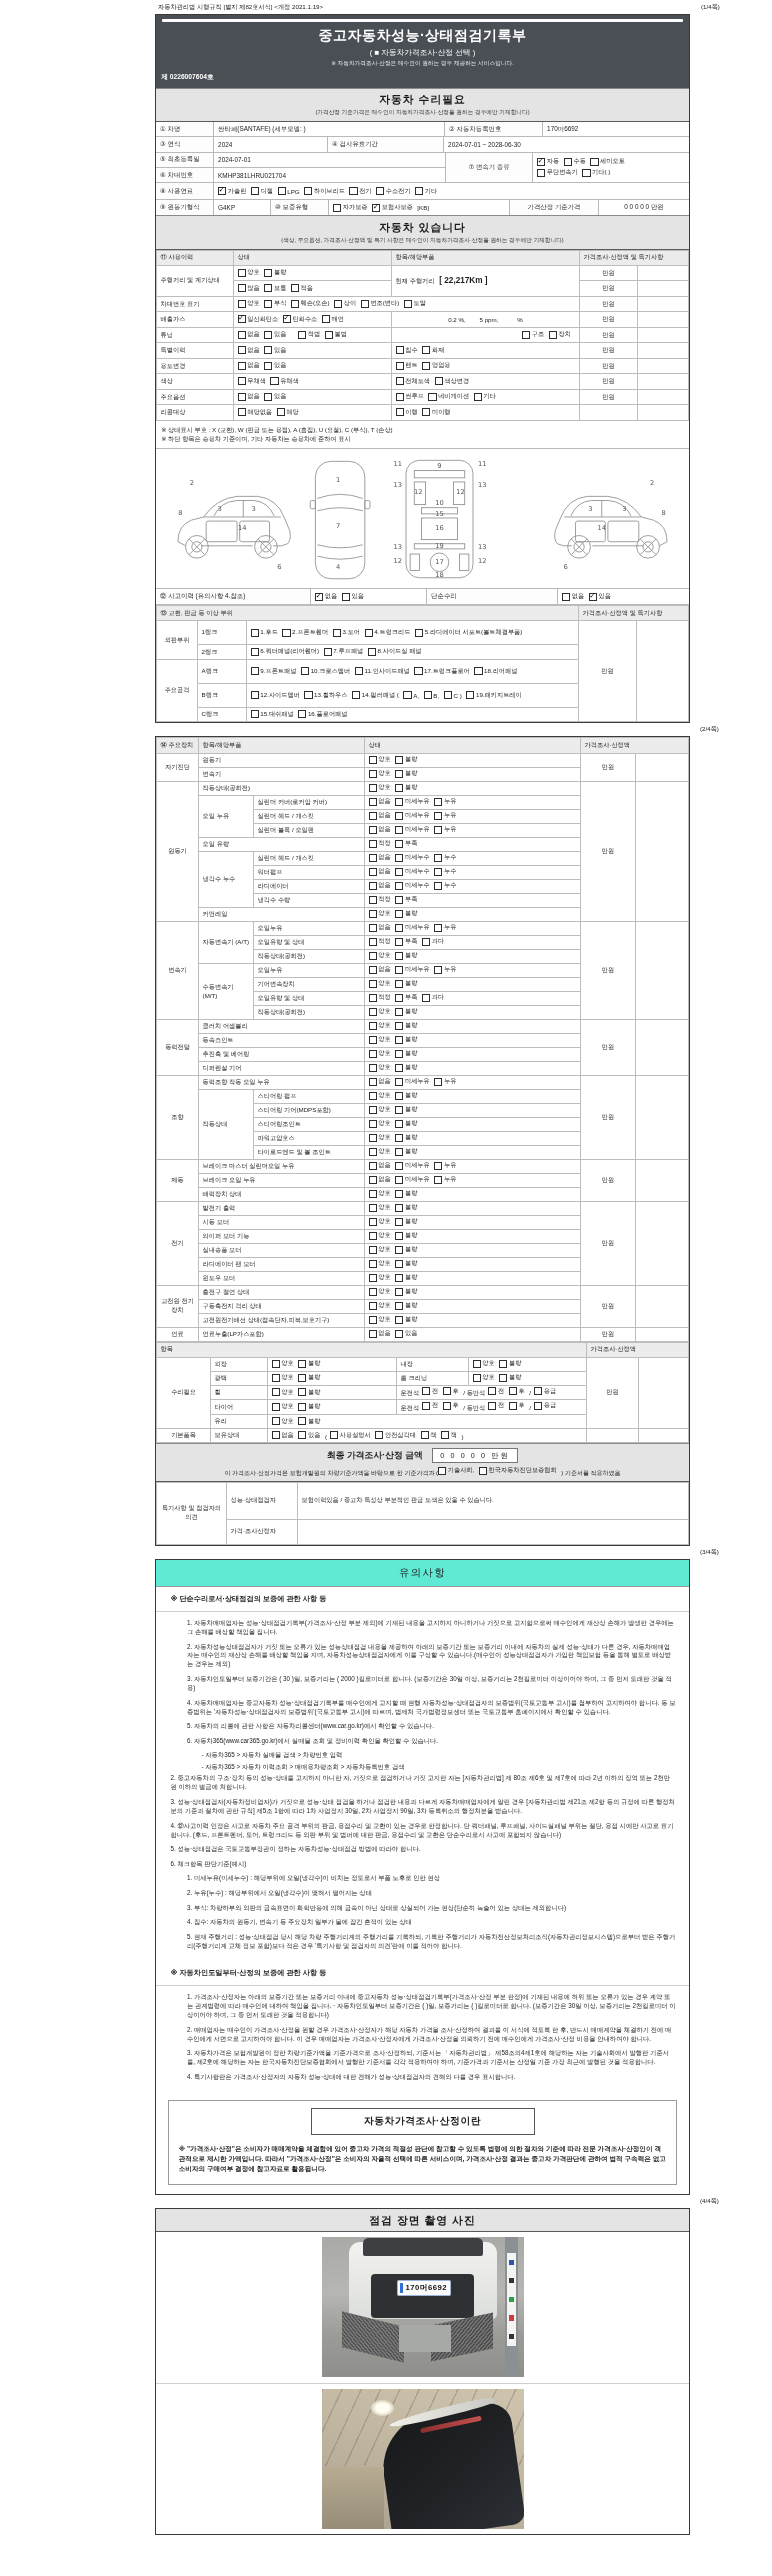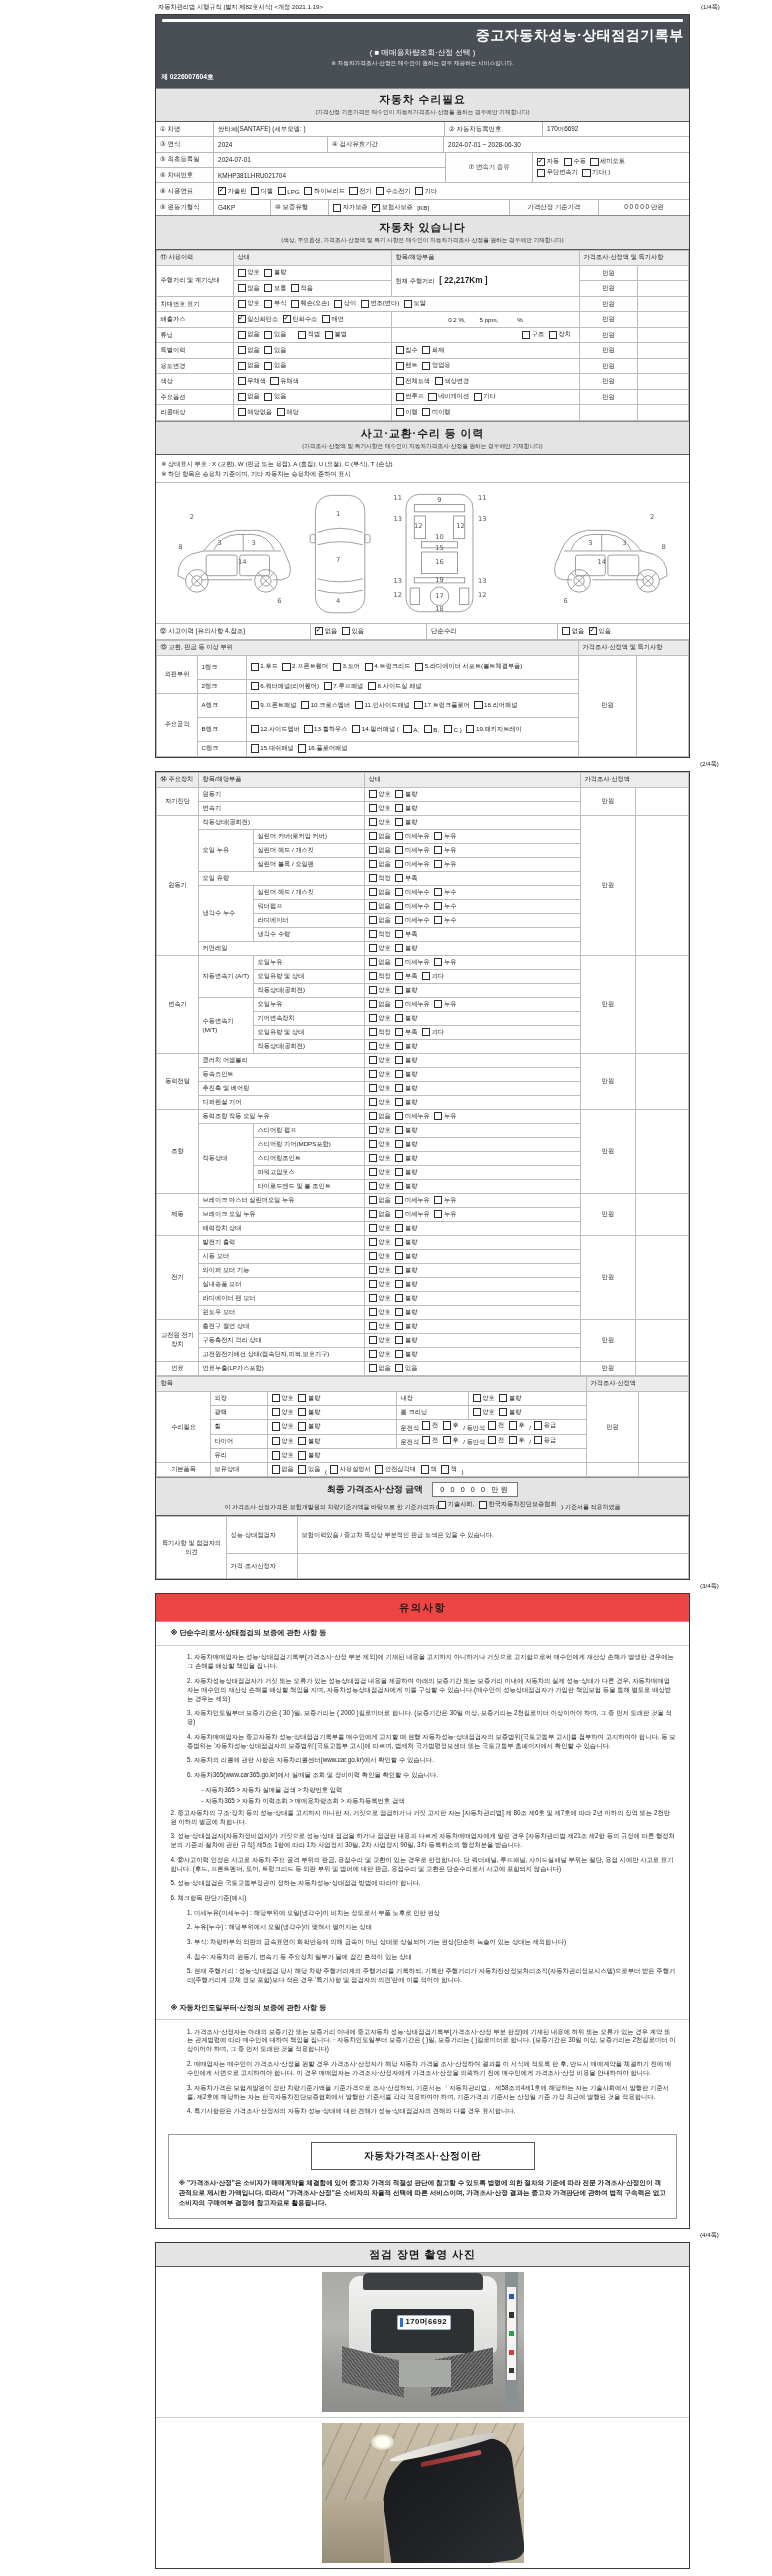--- a/index.html
+++ b/index.html
@@ -4,21 +4,21 @@
 <style>
   html,body{margin:0;padding:0;background:#fff;}
   body{width:773px;height:2576px;overflow:hidden;font-family:"Liberation Sans","DejaVu Sans",sans-serif;color:#1c1c1c;}
   .pagewrap{position:relative;width:567px;margin-left:155px;}
   .topline{display:flex;justify-content:space-between;font-size:6.2px;padding:3.1px 2.1px 2.1px 3.1px;color:#222;}
   .mark{ text-align:right;font-size:6.2px;padding:2.1px 3.1px 2.1px 0;color:#222;}
   .block{border:1px solid #3a3a3a;background:#fff;width:533px;}
   
   .dhead{background:#4a4f55;color:#fff;padding:3.1px 5.2px 5.2px;position:relative;}
   .dhead .strip{height:2.6px;background:#fff;border-radius:1px;margin:1px 1px 5.2px;}
-  .dhead .t1{text-align:right;font-size:14px;font-weight:bold;letter-spacing:0.5px;}
+  .dhead .t1{text-align:center;font-size:14px;font-weight:bold;letter-spacing:0.5px;}
   .dhead .t2{text-align:center;font-size:7.7px;margin-top:3.1px;}
   .dhead .t3{text-align:center;font-size:5.7px;margin-top:2.1px;color:#eee;}
   .dhead .docno{font-size:6.7px;font-weight:bold;margin-top:5.2px;}
   
   .band{background:#e4e4e4;border-top:0.5px solid #8a8a8a;border-bottom:1px solid #5a5a5a;text-align:center;padding:4.6px 0 3.6px;}
   .band .bt{font-size:10.8px;font-weight:bold;letter-spacing:1px;}
   .band .bs{font-size:5.7px;margin-top:2.1px;color:#333;}
   
   .frow{display:flex;border-bottom:0.5px solid #b9b9b9;background:#fff;}
   .frow:last-child{border-bottom:none;}
@@ -37,21 +37,21 @@
   td,th{border:0.5px solid #bdbdbd;font-size:6.2px;padding:1px 3.6px;vertical-align:middle;font-weight:normal;text-align:left;box-sizing:border-box;}
   .hrow td{background:#ececec;font-size:6.2px;padding:2.6px 3.6px;}
   .secstart td{border-top:0.5px solid #8c8c8c;}
   .pc{text-align:center;}
   .unit{ text-align:center;color:#222;}
   .note2{font-size:6.2px;padding:3.6px 5.2px;border-bottom:0.5px solid #b9b9b9;line-height:1.6;background:#fff;}
   .diagwrap{padding:4.1px 0 5.2px;border-bottom:0.5px solid #b9b9b9;background:#fff;}
   svg text{font-size:13px;fill:#555;font-family:"DejaVu Sans",sans-serif;}
   svg .ln{stroke:#8a8a8a;fill:none;stroke-width:1.6;}
   
-  .notice-title{text-align:center;font-size:10.3px;font-weight:bold;letter-spacing:1.5px;padding:6.2px 0;border-bottom:0.5px solid #9a9a9a;background:#ef4444;}
+  .notice-title{text-align:center;font-size:10.3px;font-weight:normal;letter-spacing:1.5px;padding:6.2px 0;border-bottom:0.5px solid #9a9a9a;background:#5eead4;}
   .note-h{font-size:7.2px;font-weight:bold;padding:6.7px 5.2px 6.7px 14.4px;border-bottom:0.5px solid #cfcfcf;}
   .note-body{padding:7.2px 13.4px 5.2px;}
   .note-i{font-size:6.3px;line-height:1.42;margin-bottom:5.7px;color:#222;}
   .lv0{padding-left:1px;}
   .lv1{padding-left:17.5px;}
   .lv2{padding-left:32px;margin-bottom:2.6px;}
   .appraisal{border:0.5px solid #9a9a9a;margin:7.2px 12.4px 9.3px;padding:7.2px 9.3px 9.3px;}
   .appraisal .abox{width:222px;margin:0 auto;border:0.8px solid #555;text-align:center;font-size:9.8px;font-weight:bold;padding:6.2px 0;letter-spacing:0.5px;}
   .appraisal .atext{font-size:6.6px;line-height:1.55;margin-top:8.2px;font-weight:bold;color:#222;}
   
@@ -68,21 +68,21 @@
 
   <div class="topline">
     <span>자동차관리법 시행규칙 [별지 제82호서식] &lt;개정 2021.1.19&gt;</span>
     <span>(1/4쪽)</span>
   </div>
 
   <div class="block">
     <div class="dhead">
       <div class="strip"></div>
       <div class="t1">중고자동차성능·상태점검기록부</div>
-      <div class="t2">( ■ 매매용차량조회·산정 선택 )</div>
+      <div class="t2">( ■ 자동차가격조사·산정 선택 )</div>
       <div class="t3">※ 자동차가격조사·산정은 매수인이 원하는 경우 제공하는 서비스입니다.</div>
       <div class="docno">제 0226007604호</div>
     </div>
 
     <div class="band">
       <div class="bt">자동차 수리필요</div>
       <div class="bs">(가격산정 기준가격은 매수인이 자동차가격조사·산정을 원하는 경우에만 기재합니다)</div>
     </div>
 
     <div>
@@ -392,24 +392,20 @@
               </span><span class="st">
                 <span class="cb"></span>
                 <span class="lb">미이행</span>
               </span></td>
         <td></td>
         <td></td>
       </tr>
     </tbody>
       </table>
 
-    <div class="band">
-      <div class="bt">사고·교환·수리 등 이력</div>
-      <div class="bs">(가격조사·산정액 및 특기사항은 매수인이 자동차가격조사·산정을 원하는 경우에만 기재합니다)</div>
-    </div>
 
     <div class="note2">
       <div>※ 상태표시 부호 : X (교환), W (판금 또는 용접), A (흠집), U (요철), C (부식), T (손상)</div>
       <div>※ 하단 항목은 승용차 기준이며, 기타 자동차는 승용차에 준하여 표시</div>
     </div>
 
     <div class="diagwrap">
       <svg width="515" height="130" viewBox="0 0 1000 252" style="display:block;margin:0 auto;">
 
         <g class="ln">

